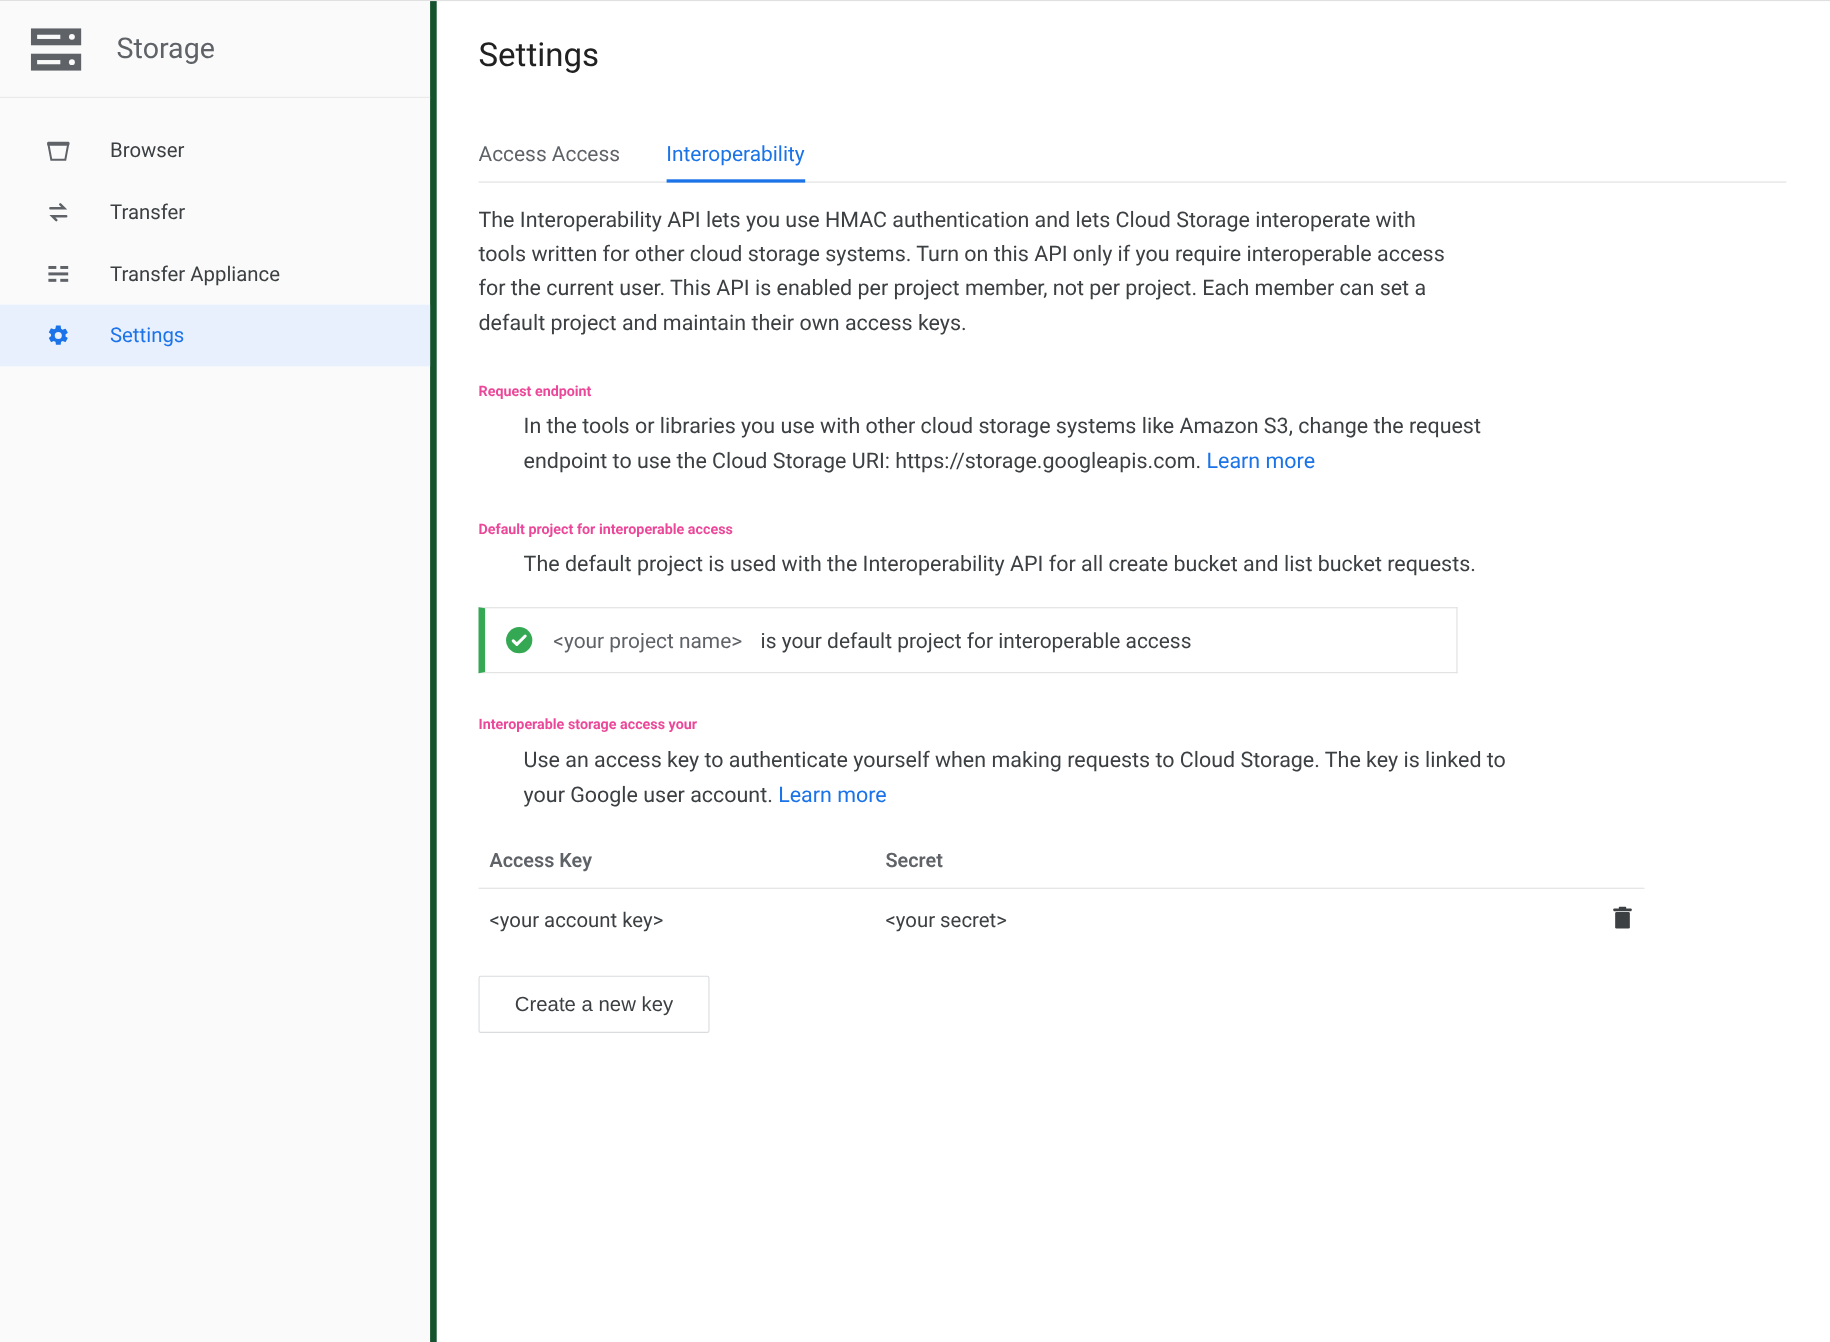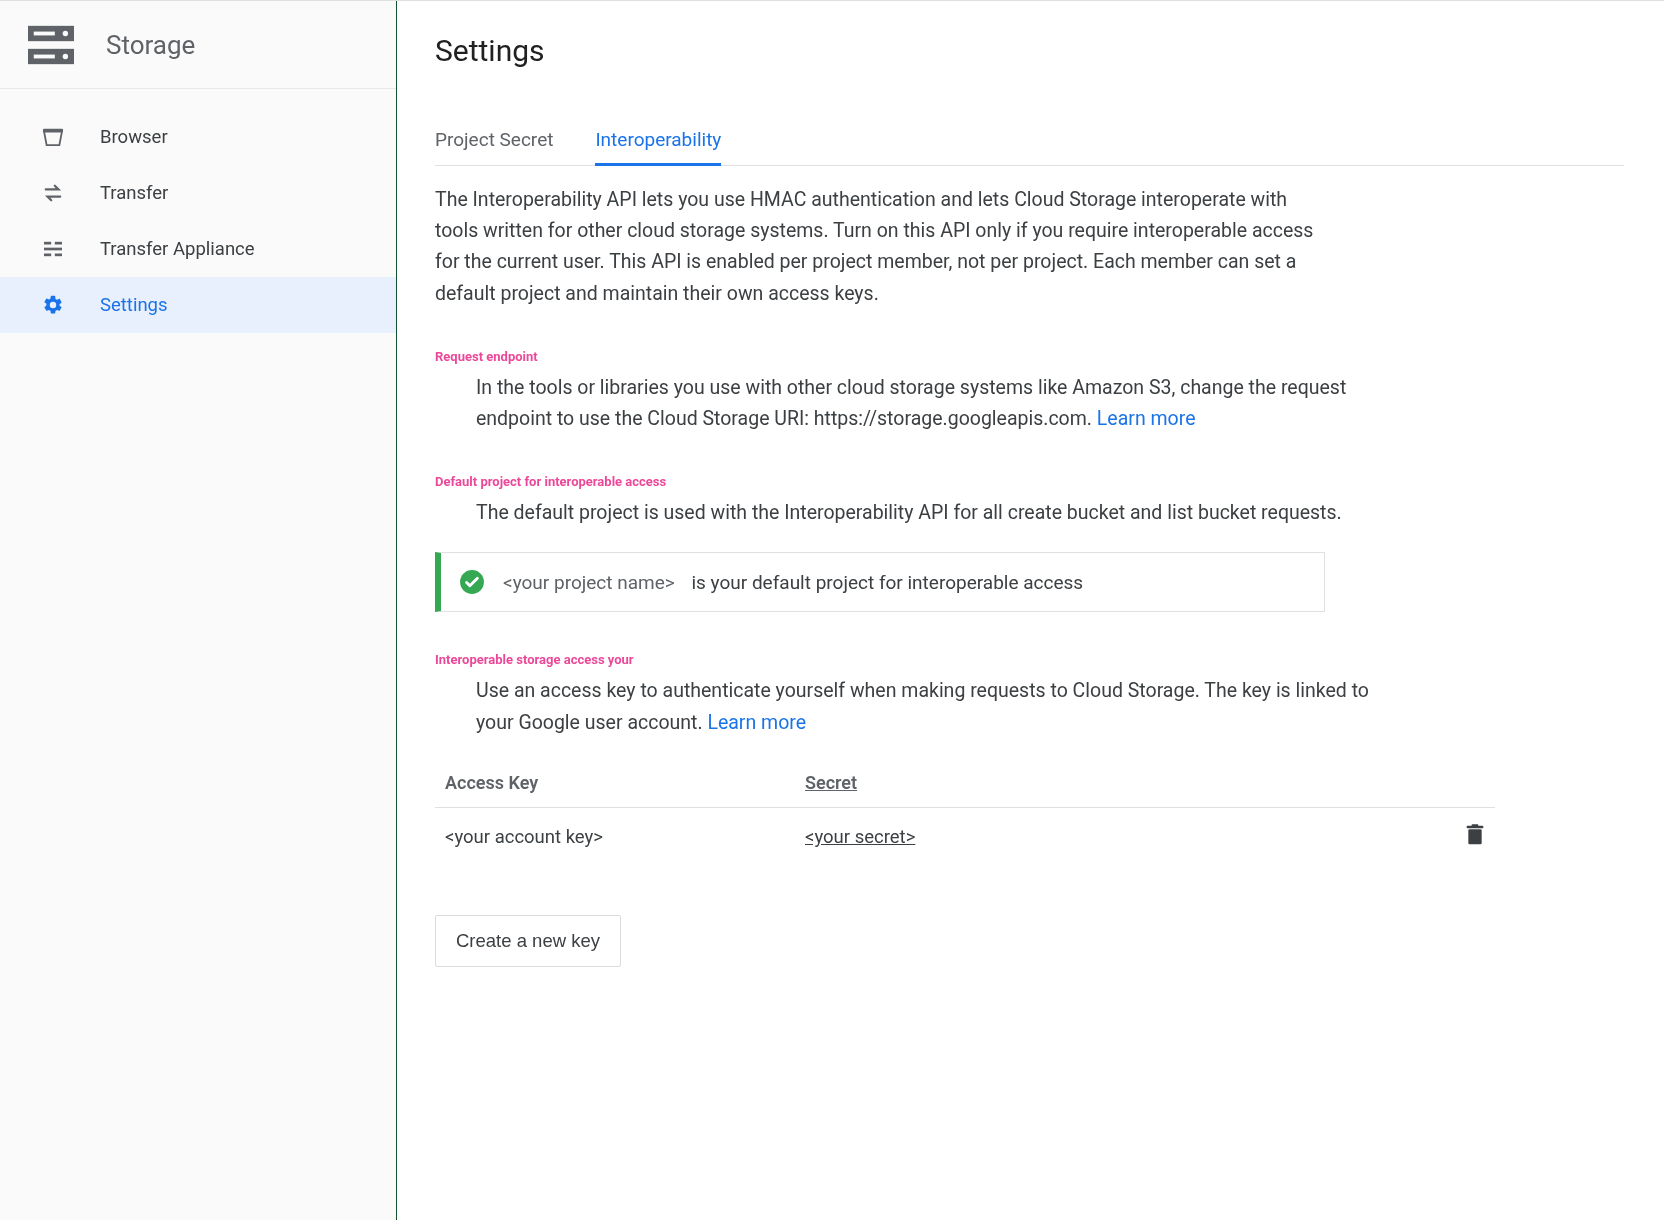--- a/index.html
+++ b/index.html
@@ -14,21 +14,21 @@
     }
     .app {
       display: flex;
       width: 100%;
       height: 100%;
       border-top: 1px solid #e0e0e0;
     }
     .sidebar {
       width: 397px;
       background: #fafafa;
-      border-right: 1px solid #14532d;
+      border-right: 6px solid #14532d;
       flex-shrink: 0;
     }
     .sidebar-header {
       display: flex;
       align-items: center;
       height: 88px;
       padding-left: 28px;
       border-bottom: 1px solid #e8e8e8;
     }
     .storage-icon {
@@ -161,34 +161,34 @@
       color: #5f6368;
     }
     .keys-row {
       display: flex;
       align-items: center;
       padding: 16px 10px;
       font-size: 18.5px;
       color: #3c4043;
     }
     .col-key { width: 360px; }
-    .col-secret { flex: 1; text-decoration: underline; }
+    .col-secret { flex: 1; }
     .col-actions { width: 48px; text-align: right; }
     .trash-btn {
       background: none;
       border: none;
       cursor: pointer;
       color: #3c4043;
       display: inline-flex;
     }
     .create-key-btn {
-      margin-top: 48px;
+      margin-top: 20px;
       background: #fff;
       border: 1px solid #dadce0;
-      padding: 14px 20px;
+      padding: 14px 32px;
       font-size: 18.5px;
       color: #3c4043;
       cursor: pointer;
       border-radius: 2px;
     }
   </style>
 </head>
 <body>
 
 <div class="app">
@@ -245,21 +245,21 @@
         </span>
         <span>Settings</span>
       </div>
     </nav>
   </aside>
 
   <main class="main">
     <h1 class="page-title">Settings</h1>
 
     <div class="tabs">
-      <div class="tab">Project Secret</div>
+      <div class="tab">Access Access</div>
       <div class="tab active">Interoperability</div>
     </div>
 
     <p class="intro-text">The Interoperability API lets you use HMAC authentication and lets Cloud Storage interoperate with tools written for other cloud storage systems. Turn on this API only if you require interoperable access for the current user. This API is enabled per project member, not per project. Each member can set a default project and maintain their own access keys.</p>
 
     <div class="section">
       <div class="section-title">Request endpoint</div>
       <div class="section-body">
         <span>In the tools or libraries you use with other cloud storage systems like Amazon S3, change the request endpoint to use the Cloud Storage URI: https://storage.googleapis.com. </span><a class="link">Learn more</a>
       </div>

